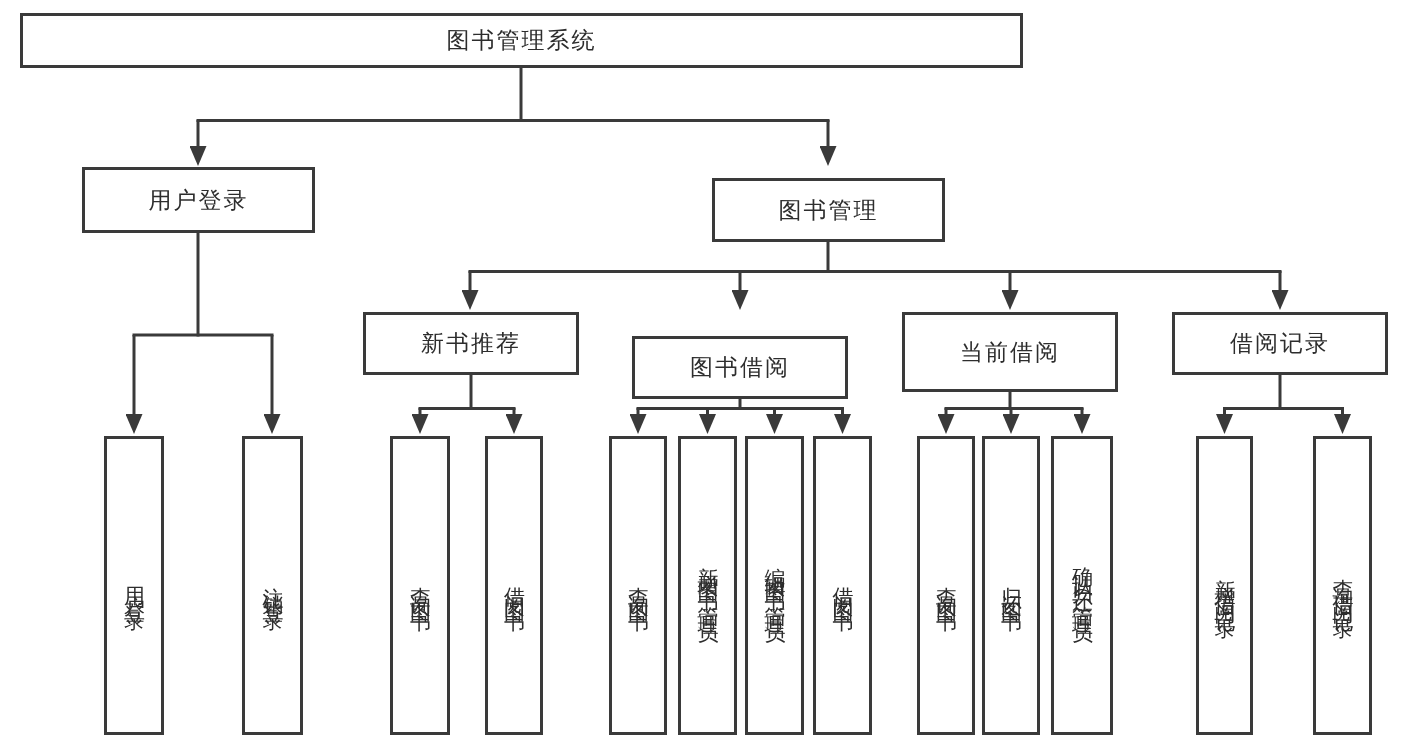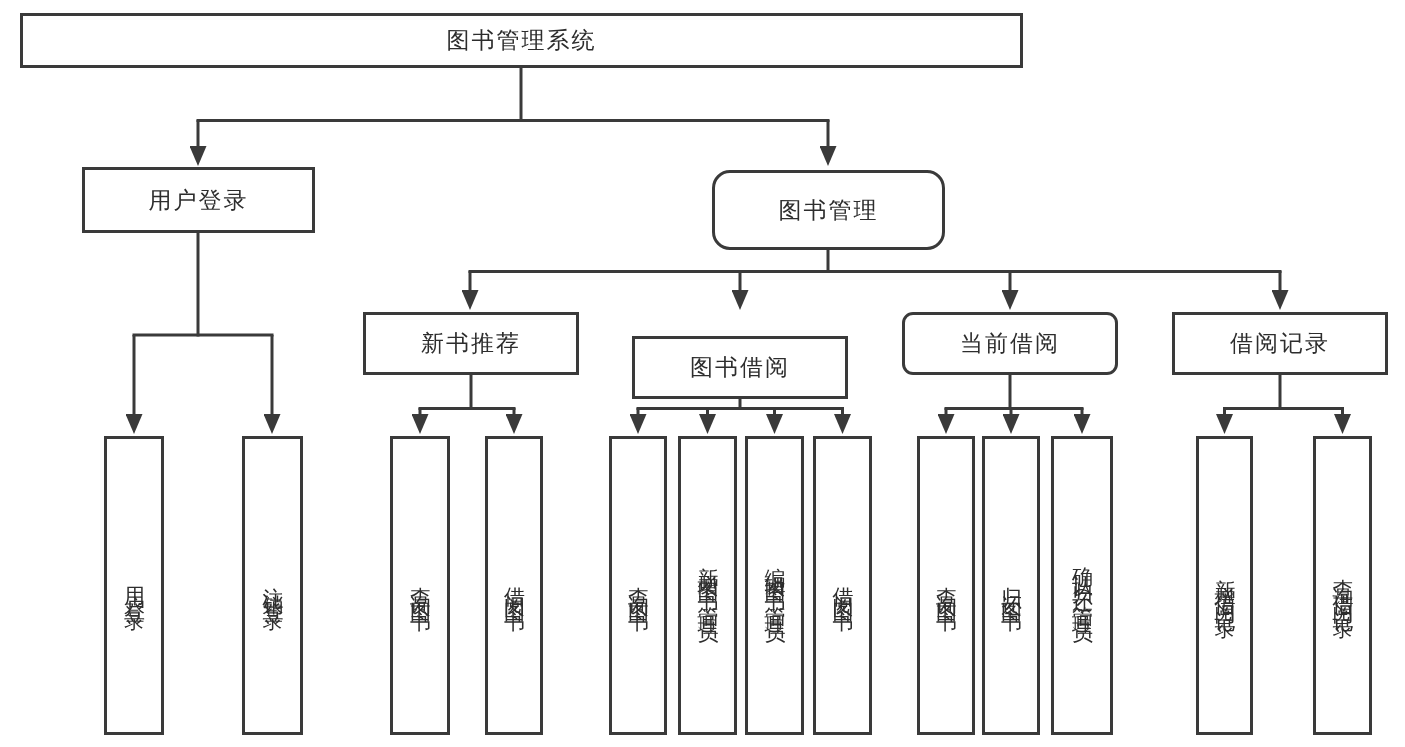--- a/index.html
+++ b/index.html
@@ -118,25 +118,25 @@
 
     <line x1="1280" y1="375" x2="1280" y2="410"></line>
     <line x1="1223" y1="408.5" x2="1344" y2="408.5"></line>
     <line x1="1224.5" y1="408" x2="1224.5" y2="415" marker-end="url(#arrow)"></line>
     <line x1="1342.5" y1="408" x2="1342.5" y2="415" marker-end="url(#arrow)"></line>
   </svg>
 
   <div class="node" style="left:20px; top:13px; width:1003px; height:55px;">图书管理系统</div>
 
   <div class="node" style="left:82px; top:167px; width:233px; height:66px;">用户登录</div>
-  <div class="node" style="left:712px; top:170px; width:233px; height:80px;border-radius:18px;">图书管理</div>
+  <div class="node" style="left:712px; top:178px; width:233px; height:64px;">图书管理</div>
 
   <div class="node" style="left:363px; top:312px; width:216px; height:63px;">新书推荐</div>
   <div class="node" style="left:632px; top:312px; width:216px; height:63px;margin-top:24px;">图书借阅</div>
-  <div class="node" style="left:902px; top:312px; width:216px; height:63px;border-radius:11px;">当前借阅</div>
+  <div class="node" style="left:902px; top:312px; width:216px; height:80px;">当前借阅</div>
   <div class="node" style="left:1172px; top:312px; width:216px; height:63px;">借阅记录</div>
 
   <div class="leaf" style="left:104px; top:436px; width:60px; height:299px;">
     <span class="vtext">用户登录</span>
   </div>
   <div class="leaf" style="left:242px; top:436px; width:61px; height:299px;">
     <span class="vtext">注销登录</span>
   </div>
 
   <div class="leaf" style="left:390px; top:436px; width:60px; height:299px;">

